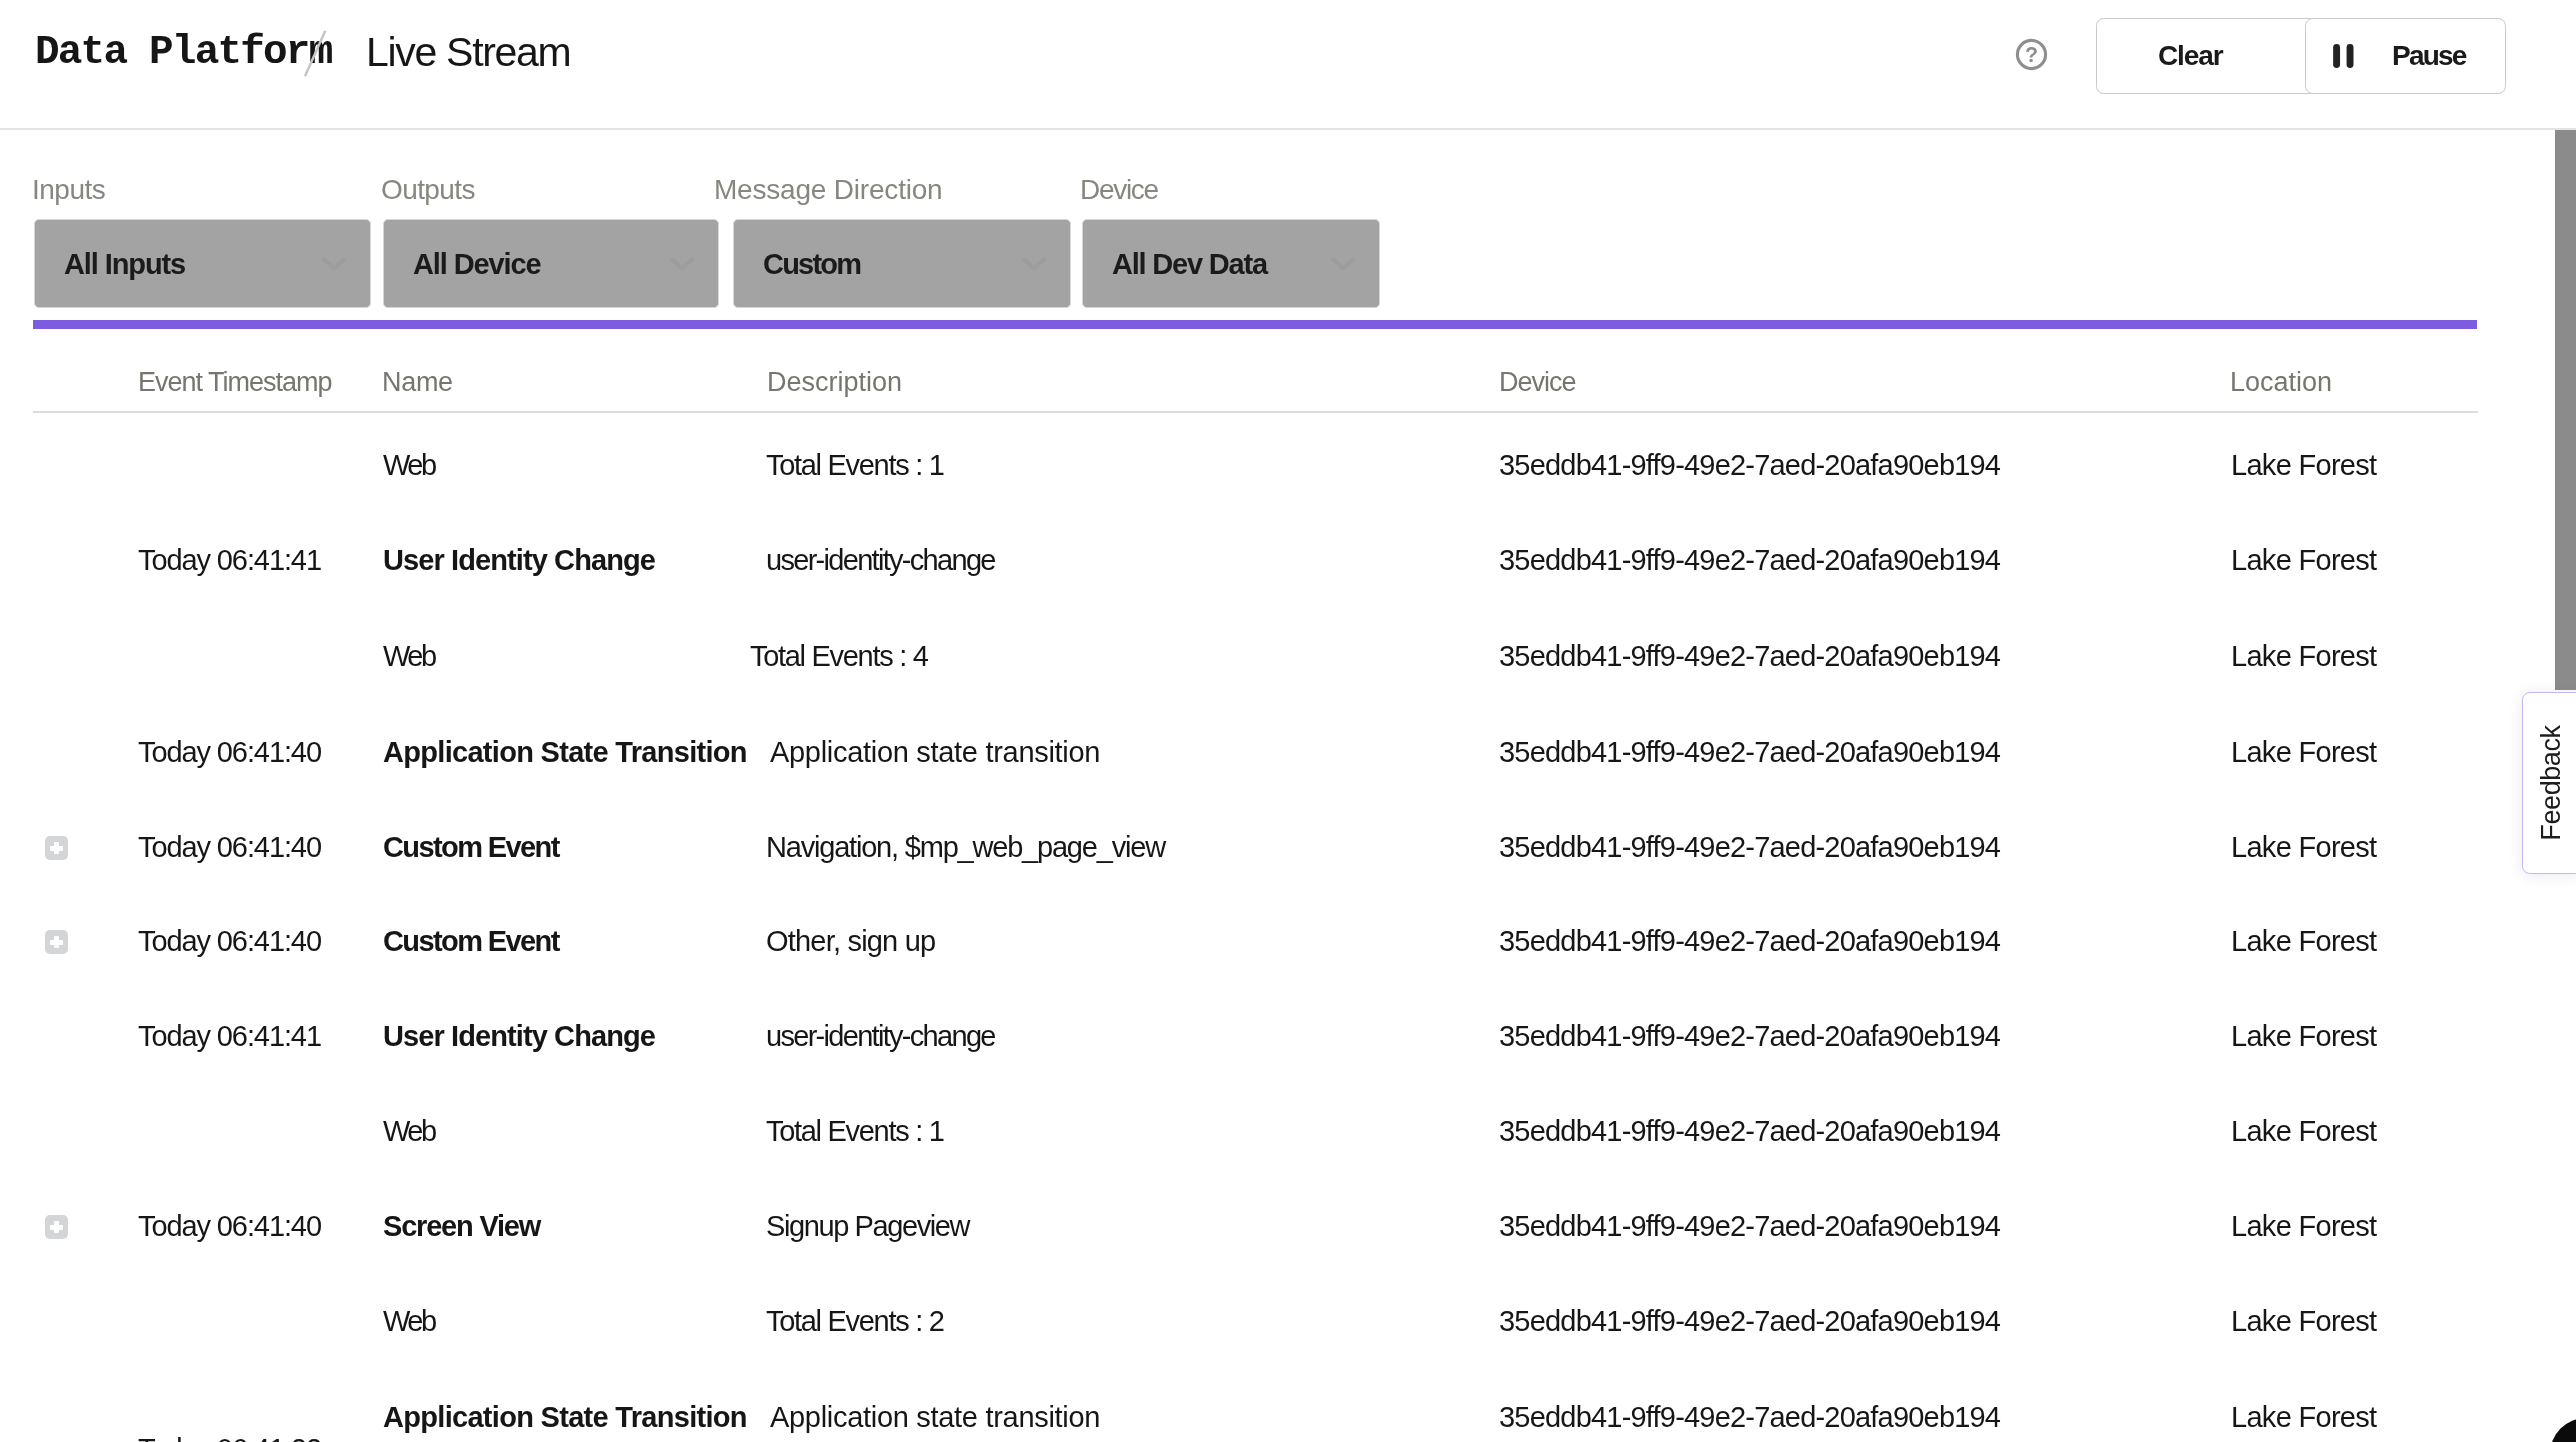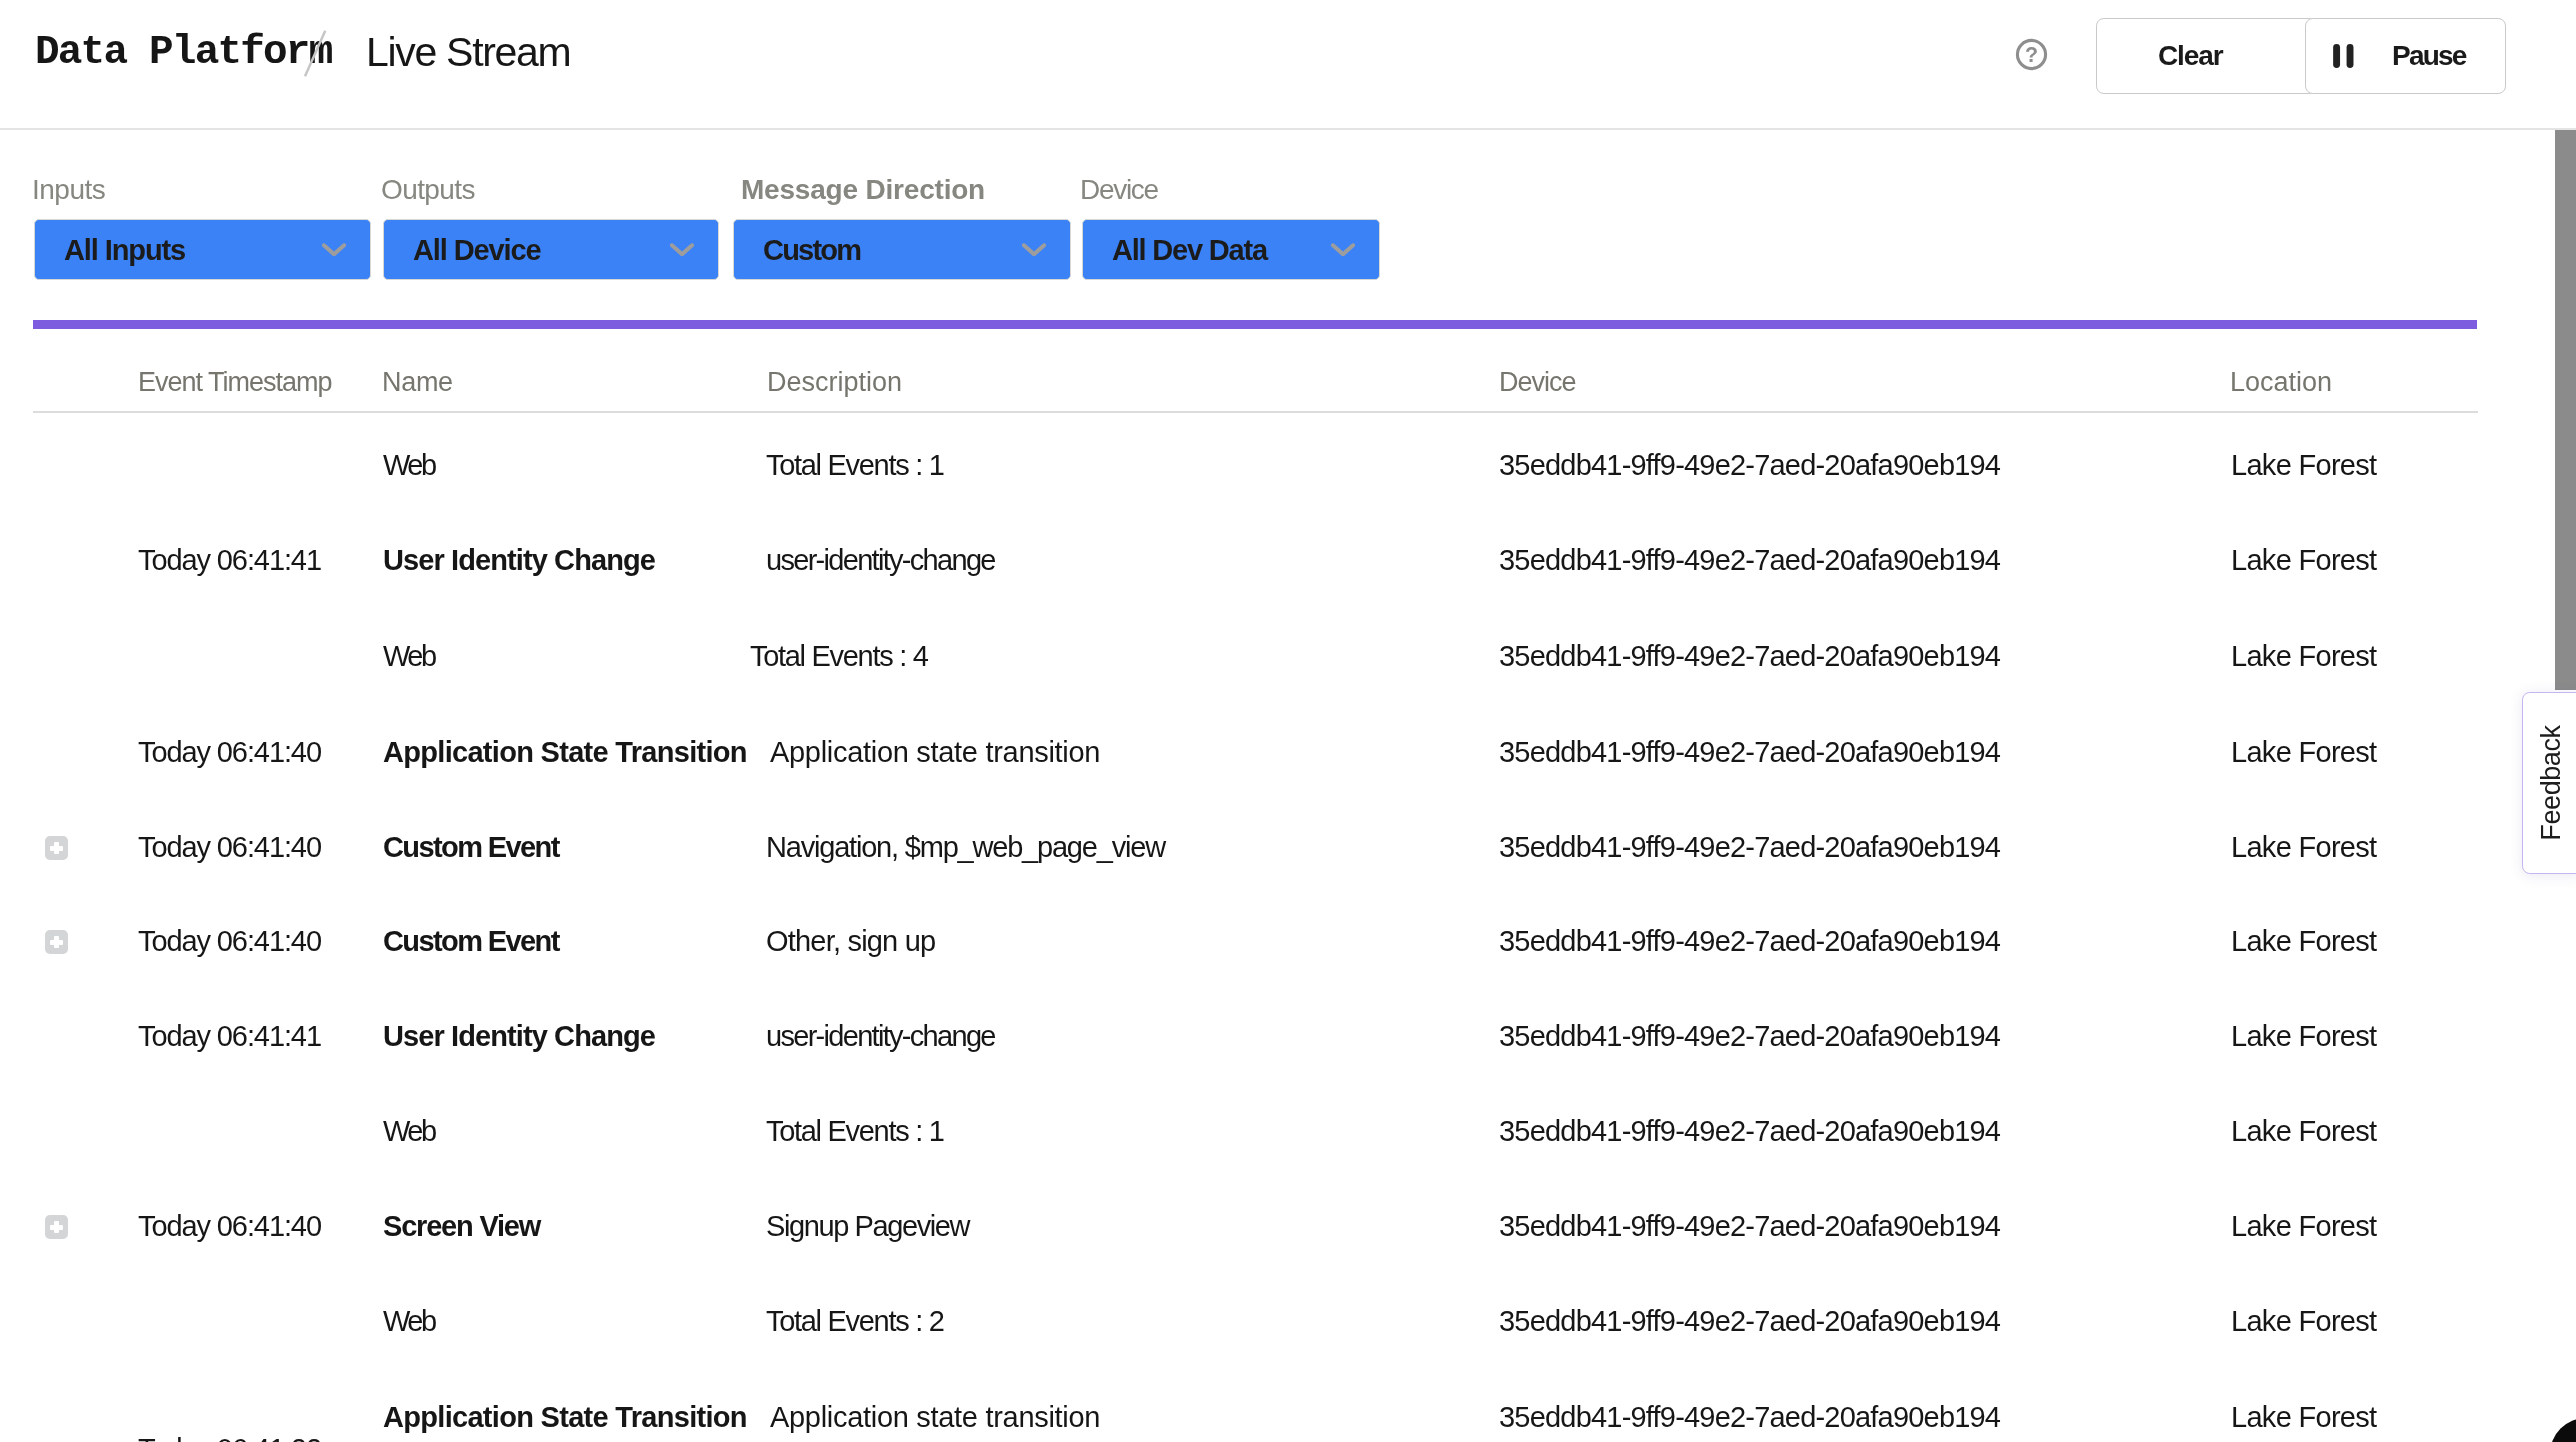--- a/index.html
+++ b/index.html
@@ -3,21 +3,21 @@
 <meta charset="utf-8">
 <style>
 * { margin:0; padding:0; box-sizing:border-box; }
 html,body { width:2576px; height:1442px; }
 body { position:relative; background:#fff; font-family:"Liberation Sans", sans-serif; color:#161616; overflow:hidden; }
 .abs { position:absolute; }
 .crumb { position:absolute; top:32px; font-size:41px; line-height:41px; white-space:nowrap; }
 .btn { position:absolute; top:17.5px; height:76px; background:#fff; border:1.9px solid #c9c9c9; border-radius:7.8px; font-size:28px; font-weight:700; color:#1a1a1a; }
 .hdiv { position:absolute; left:0; top:128px; width:2576px; height:1.9px; background:#e4e4e4; }
 .flabel { position:absolute; top:176px; font-size:28px; line-height:28px; color:#878781; }
-.sel { position:absolute; top:219px; height:61px; background:#3b82f6; border:1.9px solid #d7d7d3; border-radius:4.9px; }
+.sel { position:absolute; top:219px; height:89px; background:#a3a3a3; border:1.9px solid #d7d7d3; border-radius:4.9px; }
 .sel .txt { position:absolute; left:29px; top:50%; transform:translateY(-50%); font-size:29px; font-weight:700; color:#1b1b1b; white-space:nowrap; }
 .sel svg { position:absolute; right:24px; top:50%; transform:translateY(-50%); }
 .pbar { position:absolute; left:33px; top:320px; width:2444px; height:8.7px; background:#7d5ce0; }
 .th { position:absolute; top:369px; font-size:27px; line-height:27px; color:#76766f; }
 .thdiv { position:absolute; left:33px; top:411px; width:2445px; height:1.9px; background:#dcdcdc; }
 .cell { position:absolute; font-size:29px; line-height:29px; white-space:nowrap; color:#161616; }
 .plus { position:absolute; left:45px; width:23px; height:24px; background:#d3d5d7; border-radius:4.9px; }
 .plus:before { content:""; position:absolute; left:50%; top:50%; width:12.6px; height:4.9px; margin-left:-6.3px; margin-top:-2.4px; background:#fff; border-radius:1px; }
 .plus:after  { content:""; position:absolute; left:50%; top:50%; width:4.9px; height:12.6px; margin-left:-2.4px; margin-top:-6.3px; background:#fff; border-radius:1px; }
 .sb-thumb { position:absolute; left:2555px; top:130px; width:21.4px; height:560px; background:#8b8b8b; }
@@ -42,21 +42,21 @@
 <div class="btn" style="left:2305px; width:201px;">
   <svg style="position:absolute; left:27px; top:50%; transform:translateY(-50%);" width="21.4" height="24" viewBox="0 0 22 25">
     <rect x="0" y="0" width="7.2" height="25" rx="3.6" fill="#222"></rect>
     <rect x="14" y="0" width="7.2" height="25" rx="3.6" fill="#222"></rect>
   </svg>
   <span style="position:absolute; left:86px; top:50%; transform:translateY(-50%); letter-spacing:-1.8px;">Pause</span>
 </div>
 <div class="hdiv"></div>
 <span class="flabel" style="left:32px; letter-spacing:-0.5px;">Inputs</span>
 <span class="flabel" style="left:381px; letter-spacing:-0.6px;">Outputs</span>
-<span class="flabel" style="left:741px; letter-spacing:-0.2px;font-weight:bold;">Message Direction</span>
+<span class="flabel" style="left:714px; letter-spacing:-0.2px;">Message Direction</span>
 <span class="flabel" style="left:1080px; letter-spacing:-1.3px;">Device</span>
 <div class="sel" style="left:34px; width:337px;">
     <span class="txt" style="letter-spacing:-1.1px;">All Inputs</span>
     <svg width="24" height="13.6" viewBox="0 0 25 14">
       <path d="M2 2 L12.5 11.5 L23 2" fill="none" stroke="#9d9d9d" stroke-width="4.2" stroke-linecap="round" stroke-linejoin="round"></path>
     </svg>
   </div>
 <div class="sel" style="left:383px; width:336px;">
     <span class="txt" style="letter-spacing:-1.1px;">All Device</span>
     <svg width="24" height="13.6" viewBox="0 0 25 14">

